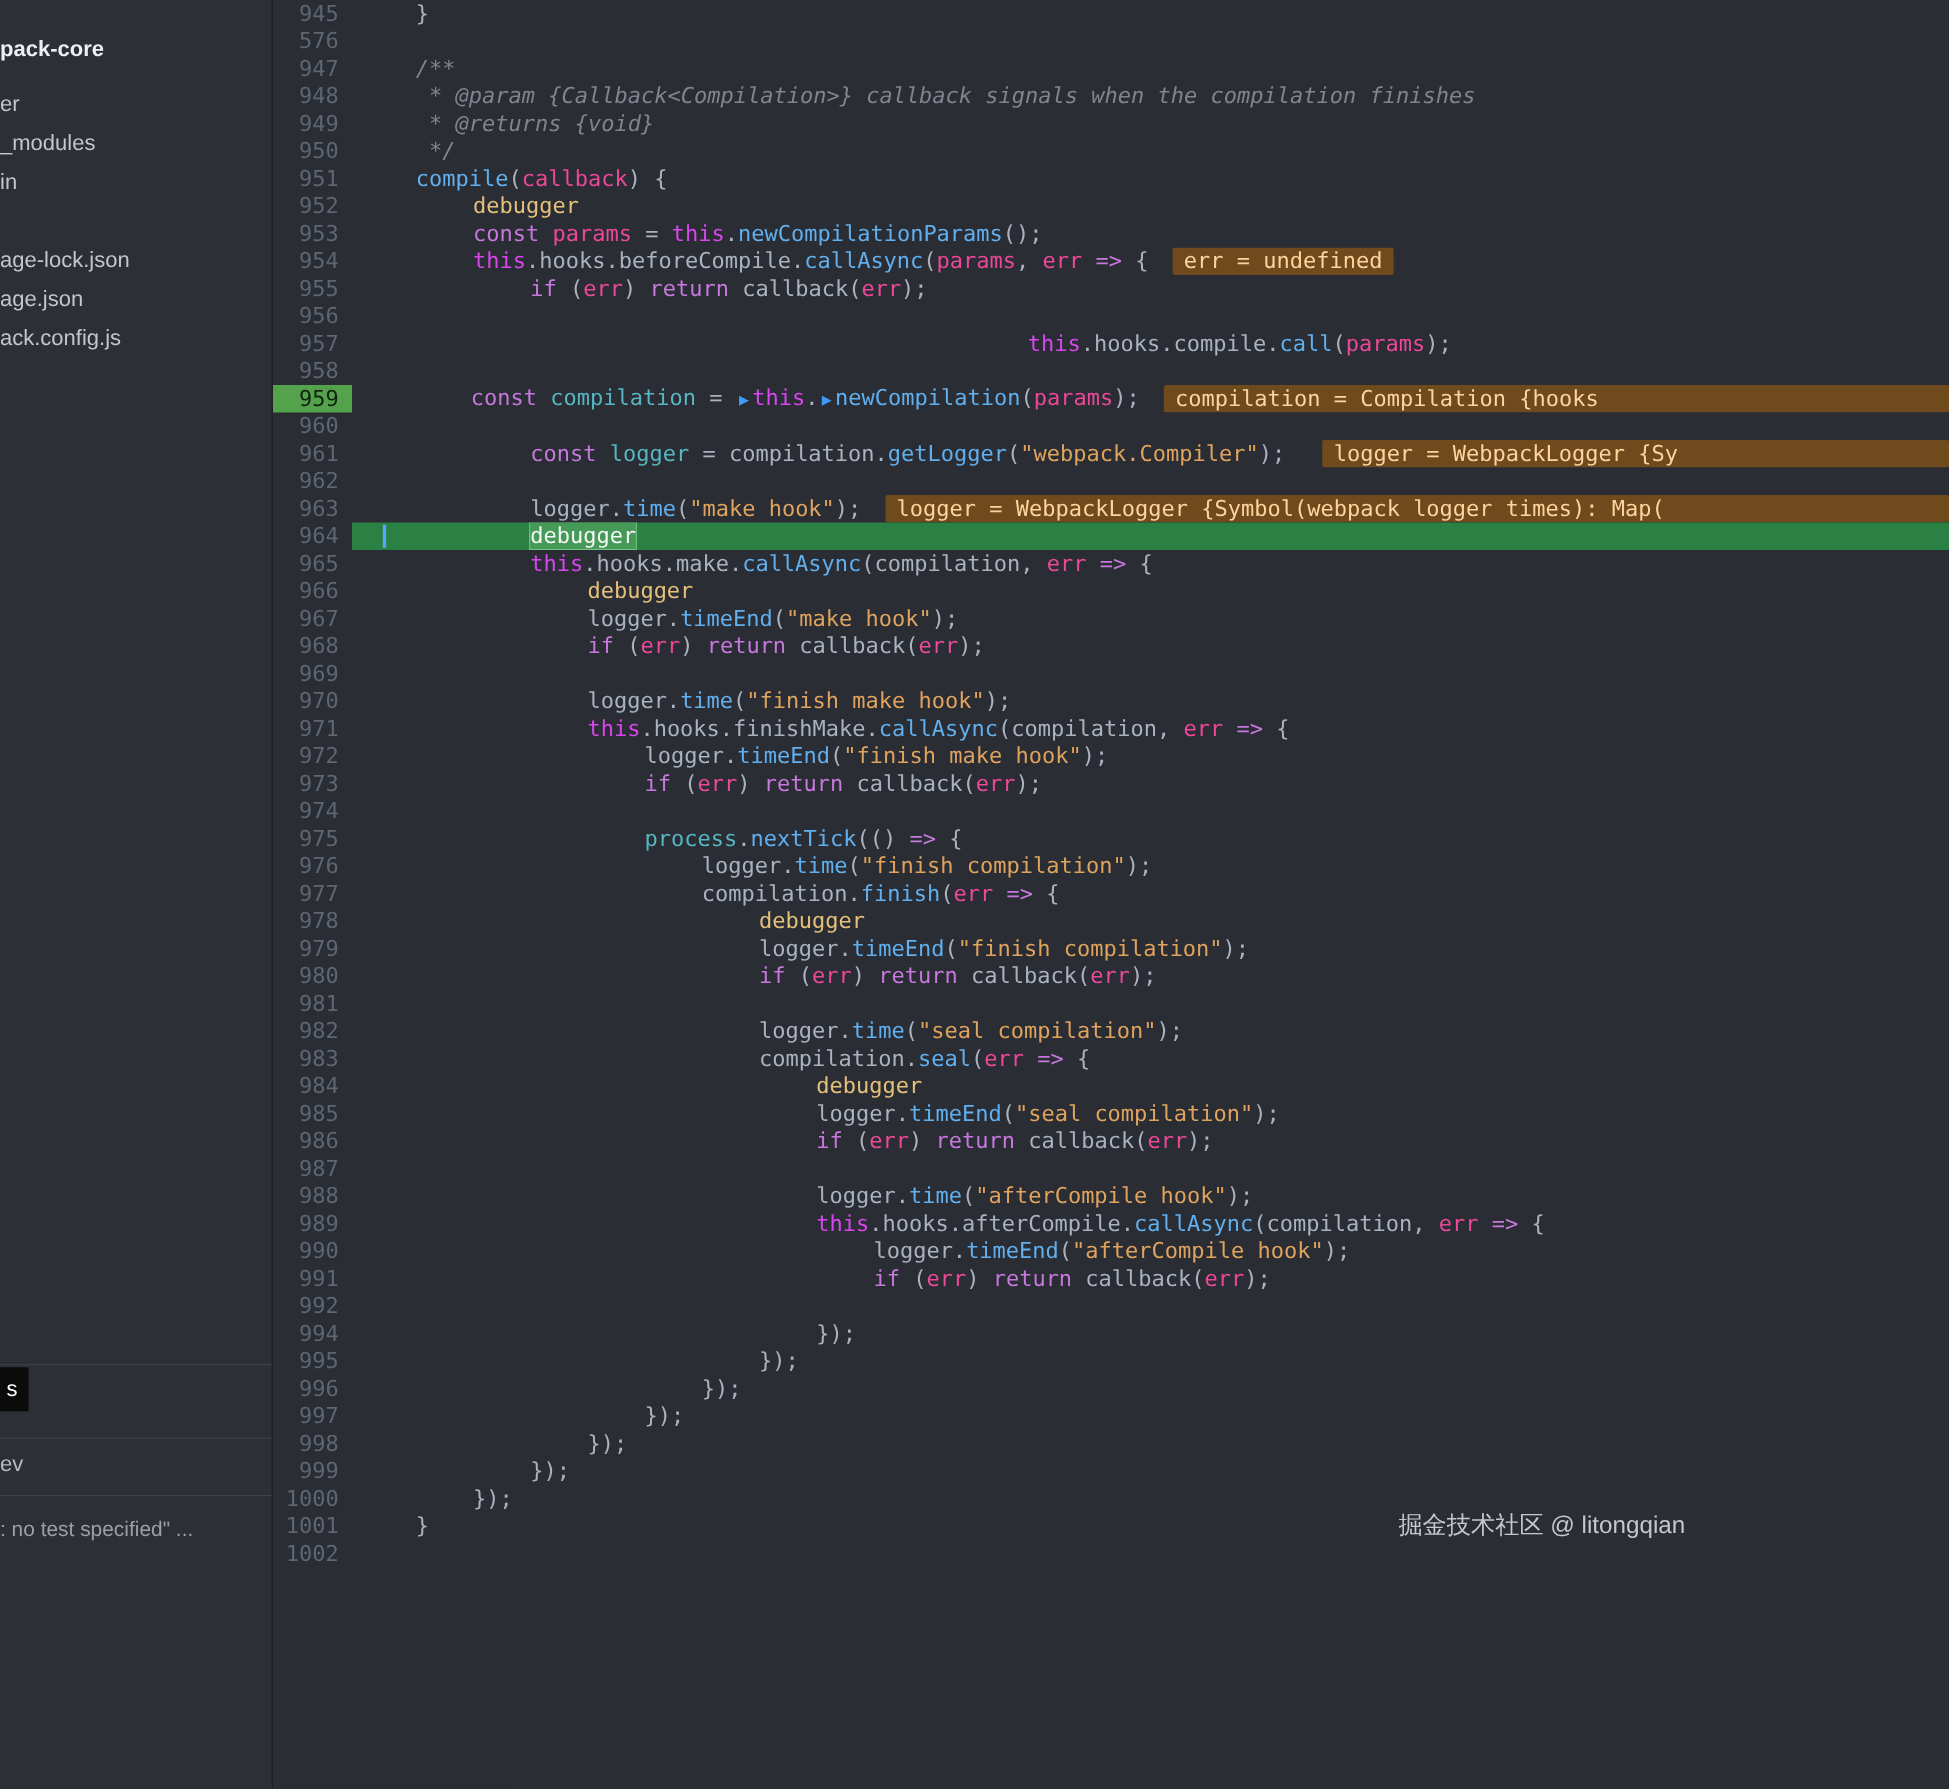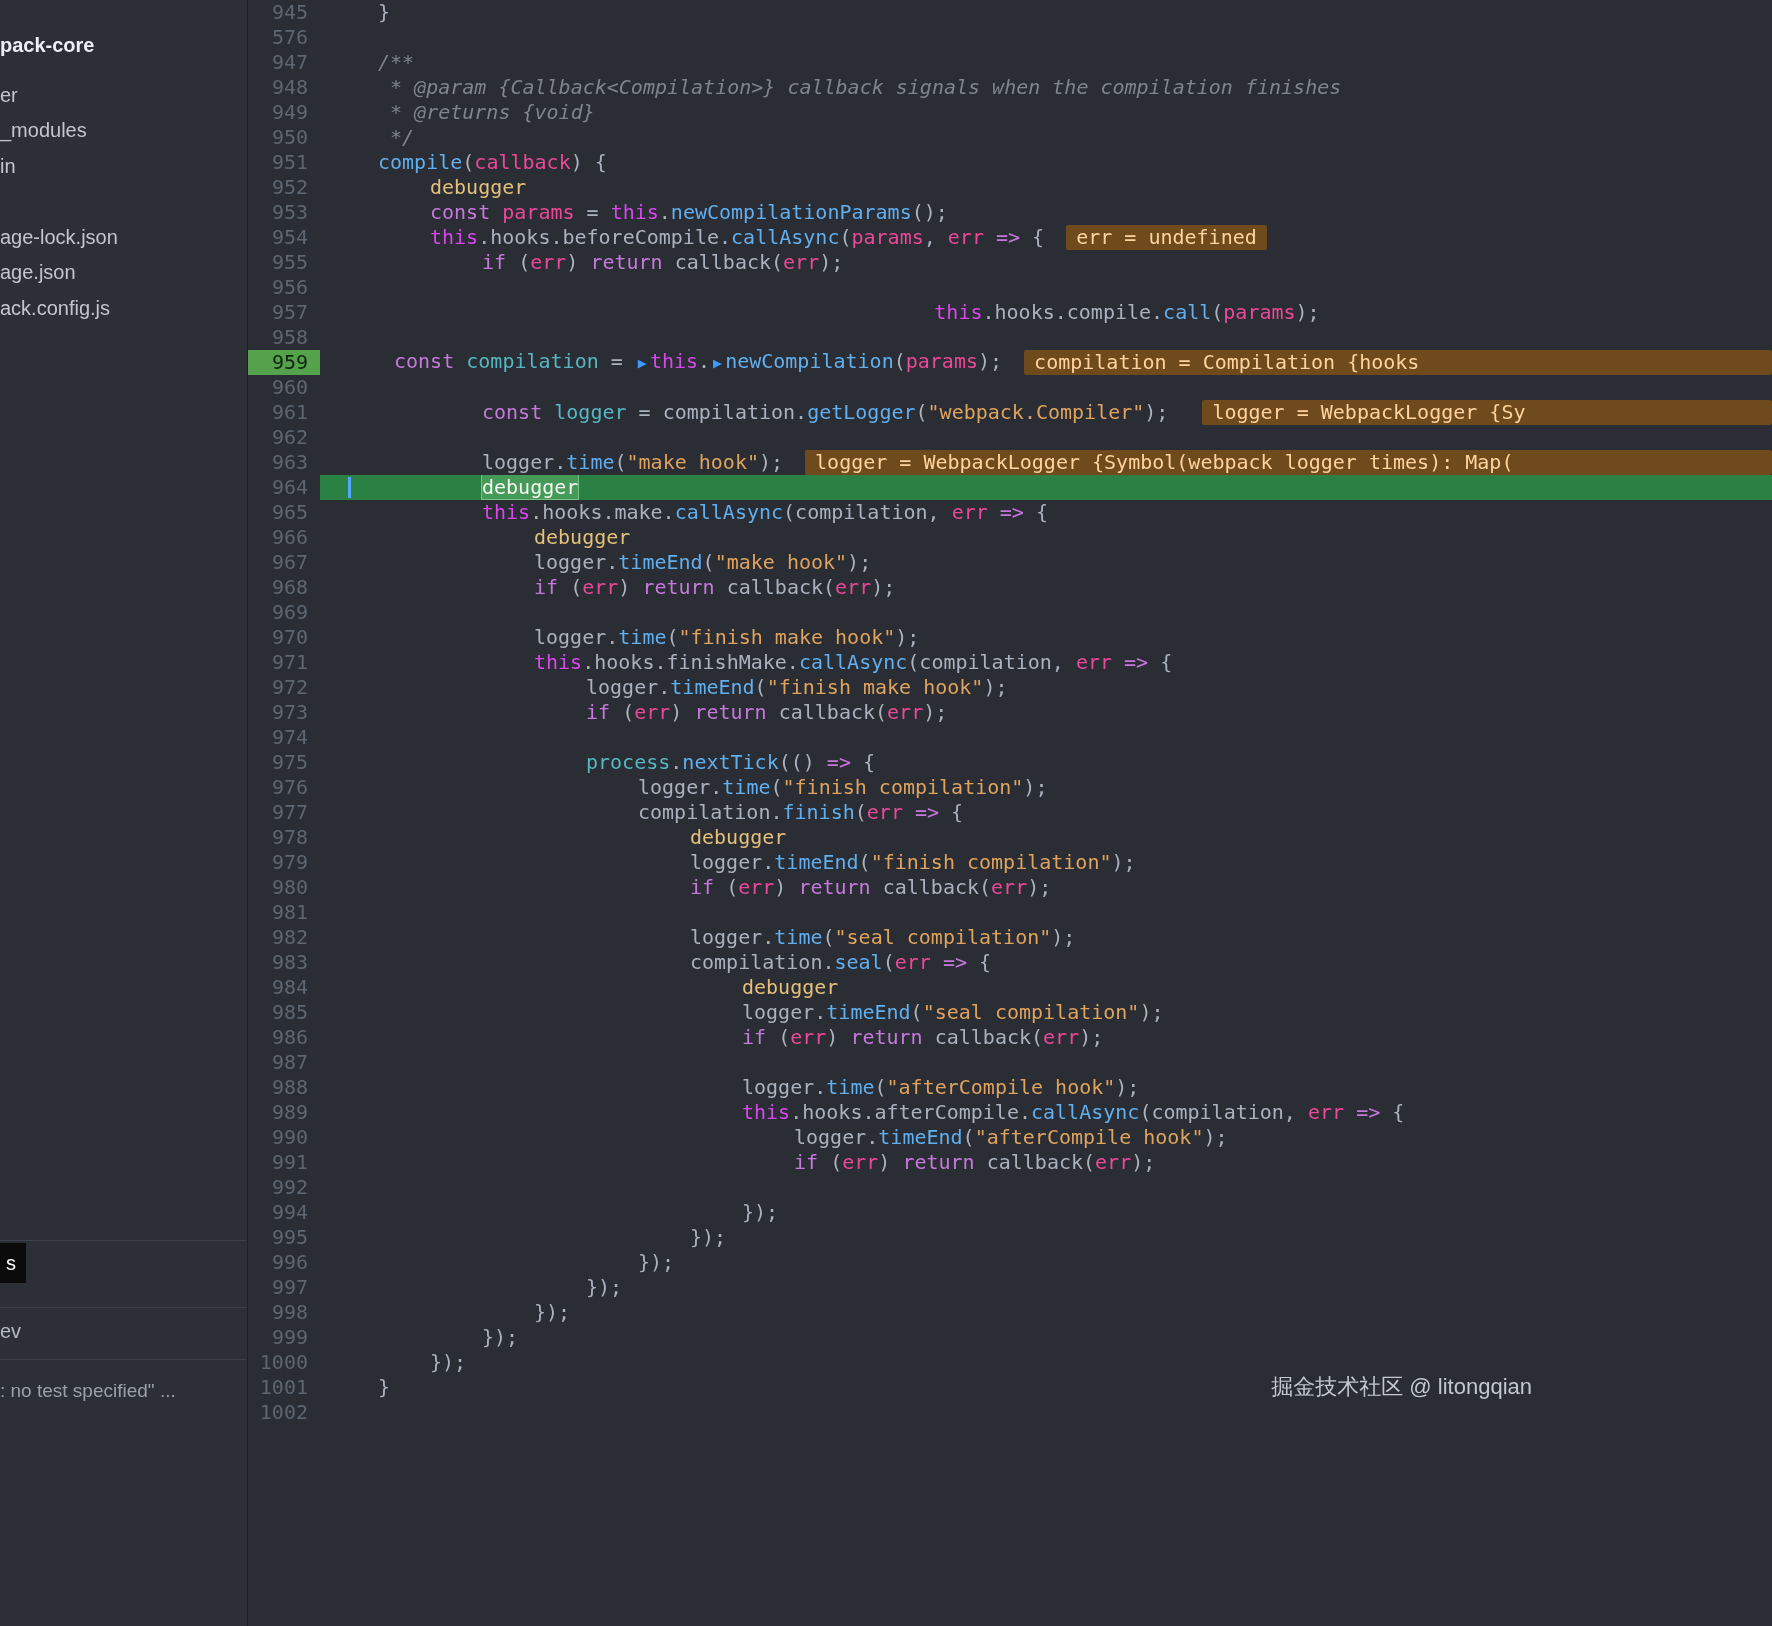--- a/index.html
+++ b/index.html
@@ -127,21 +127,21 @@
           </div>
         </div>
         <div class="line">
           <div class="gutter">958</div>
           <div class="code" style="padding-left: 6px;">
             <span class="toks"></span>
           </div>
         </div>
         <div class="line">
           <div class="gutter bp">959</div>
-          <div class="code" style="padding-left: 74px;">
+          <div class="code" style="padding-left: 108px;">
             <span class="toks"><span class="tok-k">const</span><span class="tok-p"> </span><span class="tok-c">compilation</span><span class="tok-p"> = </span><span class="tok-m">▶</span><span class="tok-t">this</span><span class="tok-p">.</span><span class="tok-m">▶</span><span class="tok-f">newCompilation</span><span class="tok-p">(</span><span class="tok-o">params</span><span class="tok-p">);</span></span>
             <span class="annot stretch">compilation = Compilation {hooks</span>
           </div>
         </div>
         <div class="line">
           <div class="gutter">960</div>
           <div class="code" style="padding-left: 6px;">
             <span class="toks"></span>
           </div>
         </div>

